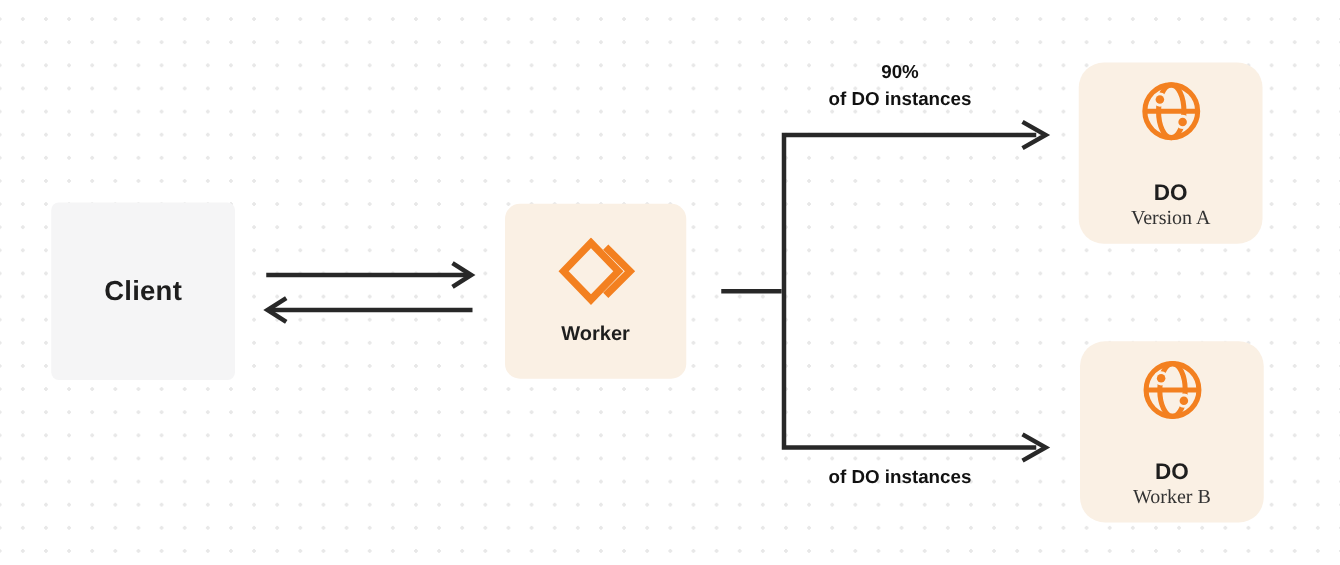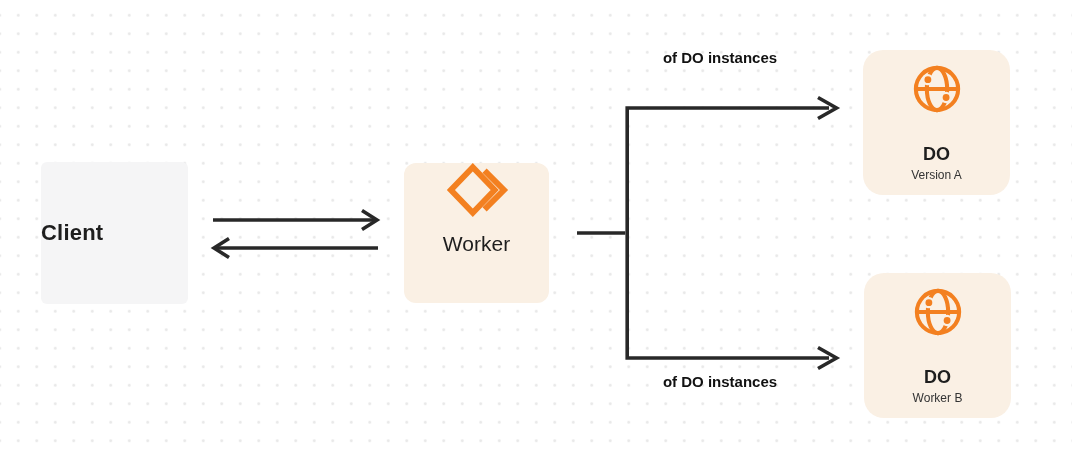--- a/index.html
+++ b/index.html
@@ -18,42 +18,42 @@
     position:relative;
     width:1072px;height:452px;
     background-color:#ffffff;
     background-image:radial-gradient(circle,var(--dot) 1.3px,transparent 1.45px);
     background-size:18.5px 18.5px;
     background-position:9px 6px;
     overflow:hidden;
   }
   .edges{position:absolute;left:0;top:0;width:1072px;height:452px;}
   .edges path{fill:none;stroke:var(--arrow);stroke-width:3.6;stroke-linejoin:miter;stroke-linecap:butt;}
-  .node{position:absolute;display:flex;align-items:center;justify-content:flex-start;}
+  .node{position:absolute;display:flex;align-items:center;justify-content:center;}
   .node-client{
     left:41px;top:162px;width:147px;height:142px;
     background:var(--light-gray);border-radius:6px;
     font-size:22px;font-weight:700;color:var(--text);letter-spacing:.2px;
   }
   .node-worker{
     left:404px;top:163px;width:145px;height:140px;
     background:var(--cream);border-radius:12px;
     flex-direction:column;gap:15px;
-    font-size:21px;font-weight:400;color:var(--text);
+    font-size:16px;font-weight:700;color:var(--text);
   }
   .node-do{
     background:var(--cream);border-radius:20px;
     width:147px;height:145px;
     display:flex;flex-direction:column;align-items:center;
     padding-top:13px;
   }
   .node-do-a{position:absolute;left:863px;top:50px;}
   .node-do-b{position:absolute;left:864px;top:273px;}
   .do-title{margin-top:29px;font-size:18px;font-weight:700;color:var(--text);line-height:21px;}
-  .do-subtitle{font-size:12px;font-weight:400;color:var(--text-secondary);line-height:20px;}
+  .do-subtitle{font-size:16px;font-weight:400;color:var(--text-secondary);line-height:20px;font-family:Liberation Serif, serif;}
   .route-label{
     position:absolute;left:620px;width:200px;
     text-align:center;font-size:15px;font-weight:700;color:#111;line-height:22px;
   }
   .route-label-top{top:47px;}
   .route-label-bottom{top:371px;}
   .worker-icon{width:64px;height:54px;display:block;}
   .globe-icon{width:52px;height:52px;display:block;}
 </style>
 </head>
@@ -116,19 +116,20 @@
       <circle cx="20.8" cy="20.5" r="7" fill="var(--cream)"></circle>
       <circle cx="43.2" cy="42.5" r="7" fill="var(--cream)"></circle>
       <circle cx="20.8" cy="20.5" r="4.2" fill="var(--orange)"></circle>
       <circle cx="43.2" cy="42.5" r="4.2" fill="var(--orange)"></circle>
     </svg>
     <div class="do-title">DO</div>
     <div class="do-subtitle">Worker B</div>
   </div>
 
   <div class="route-label route-label-top">
+    <div>90%</div>
     <div>of DO instances</div>
   </div>
   <div class="route-label route-label-bottom">
     <div>of DO instances</div>
   </div>
 
 </div>
 
 </body></html>

